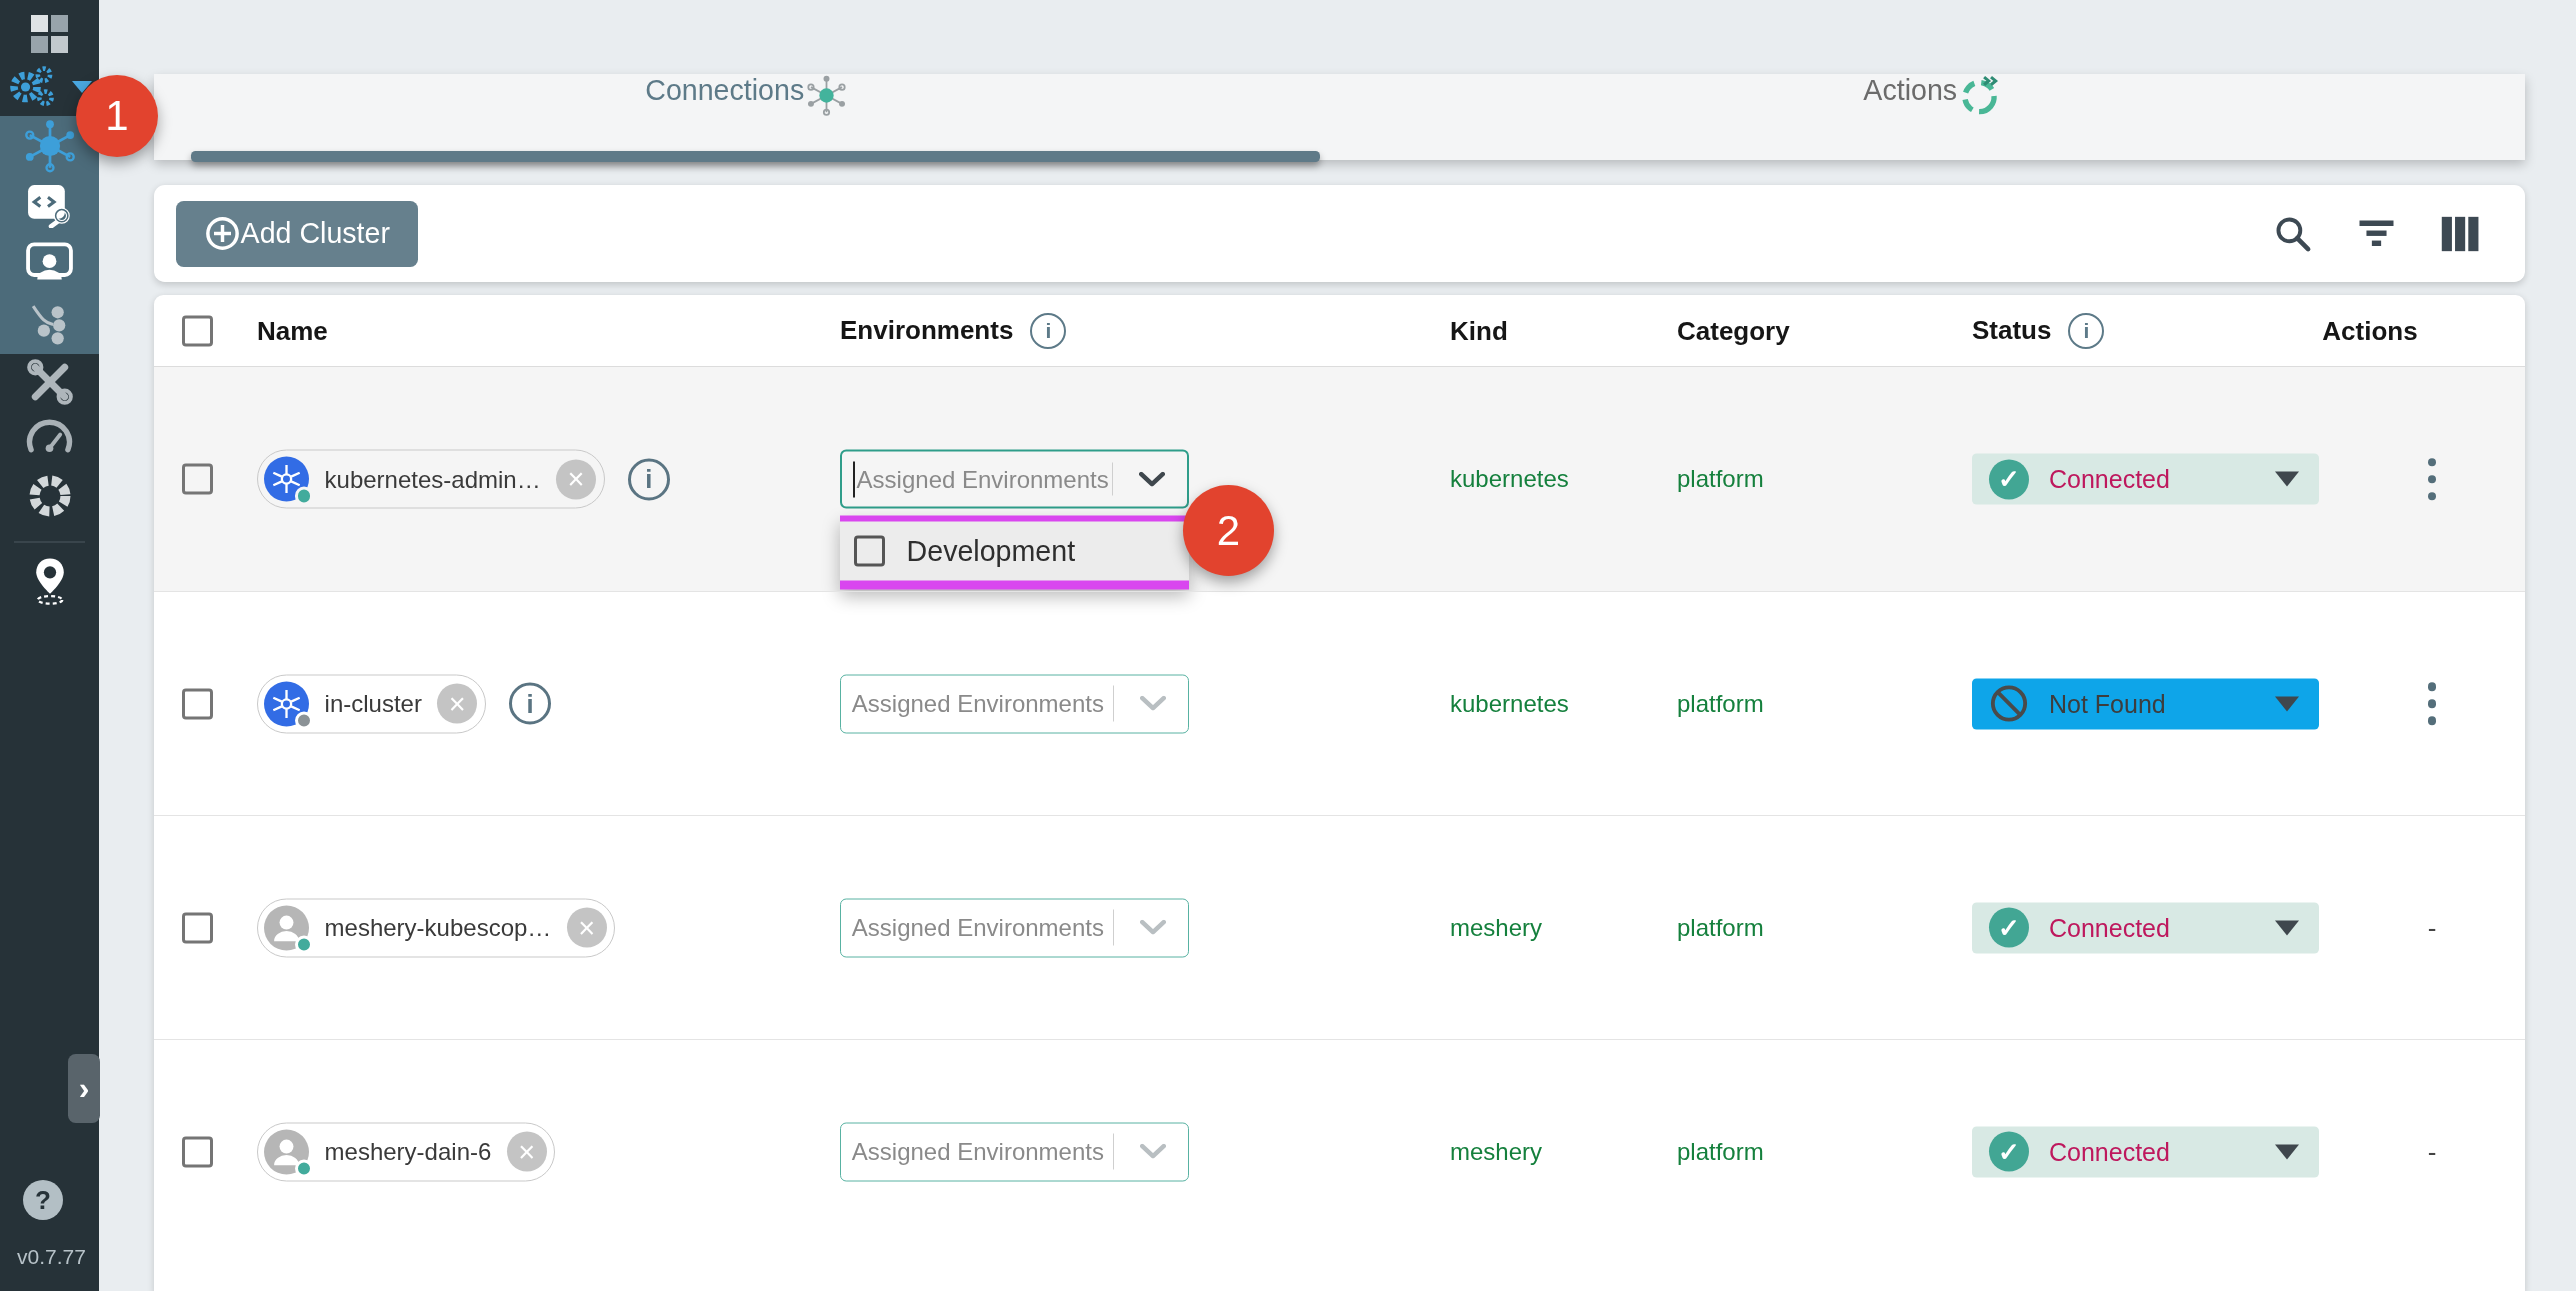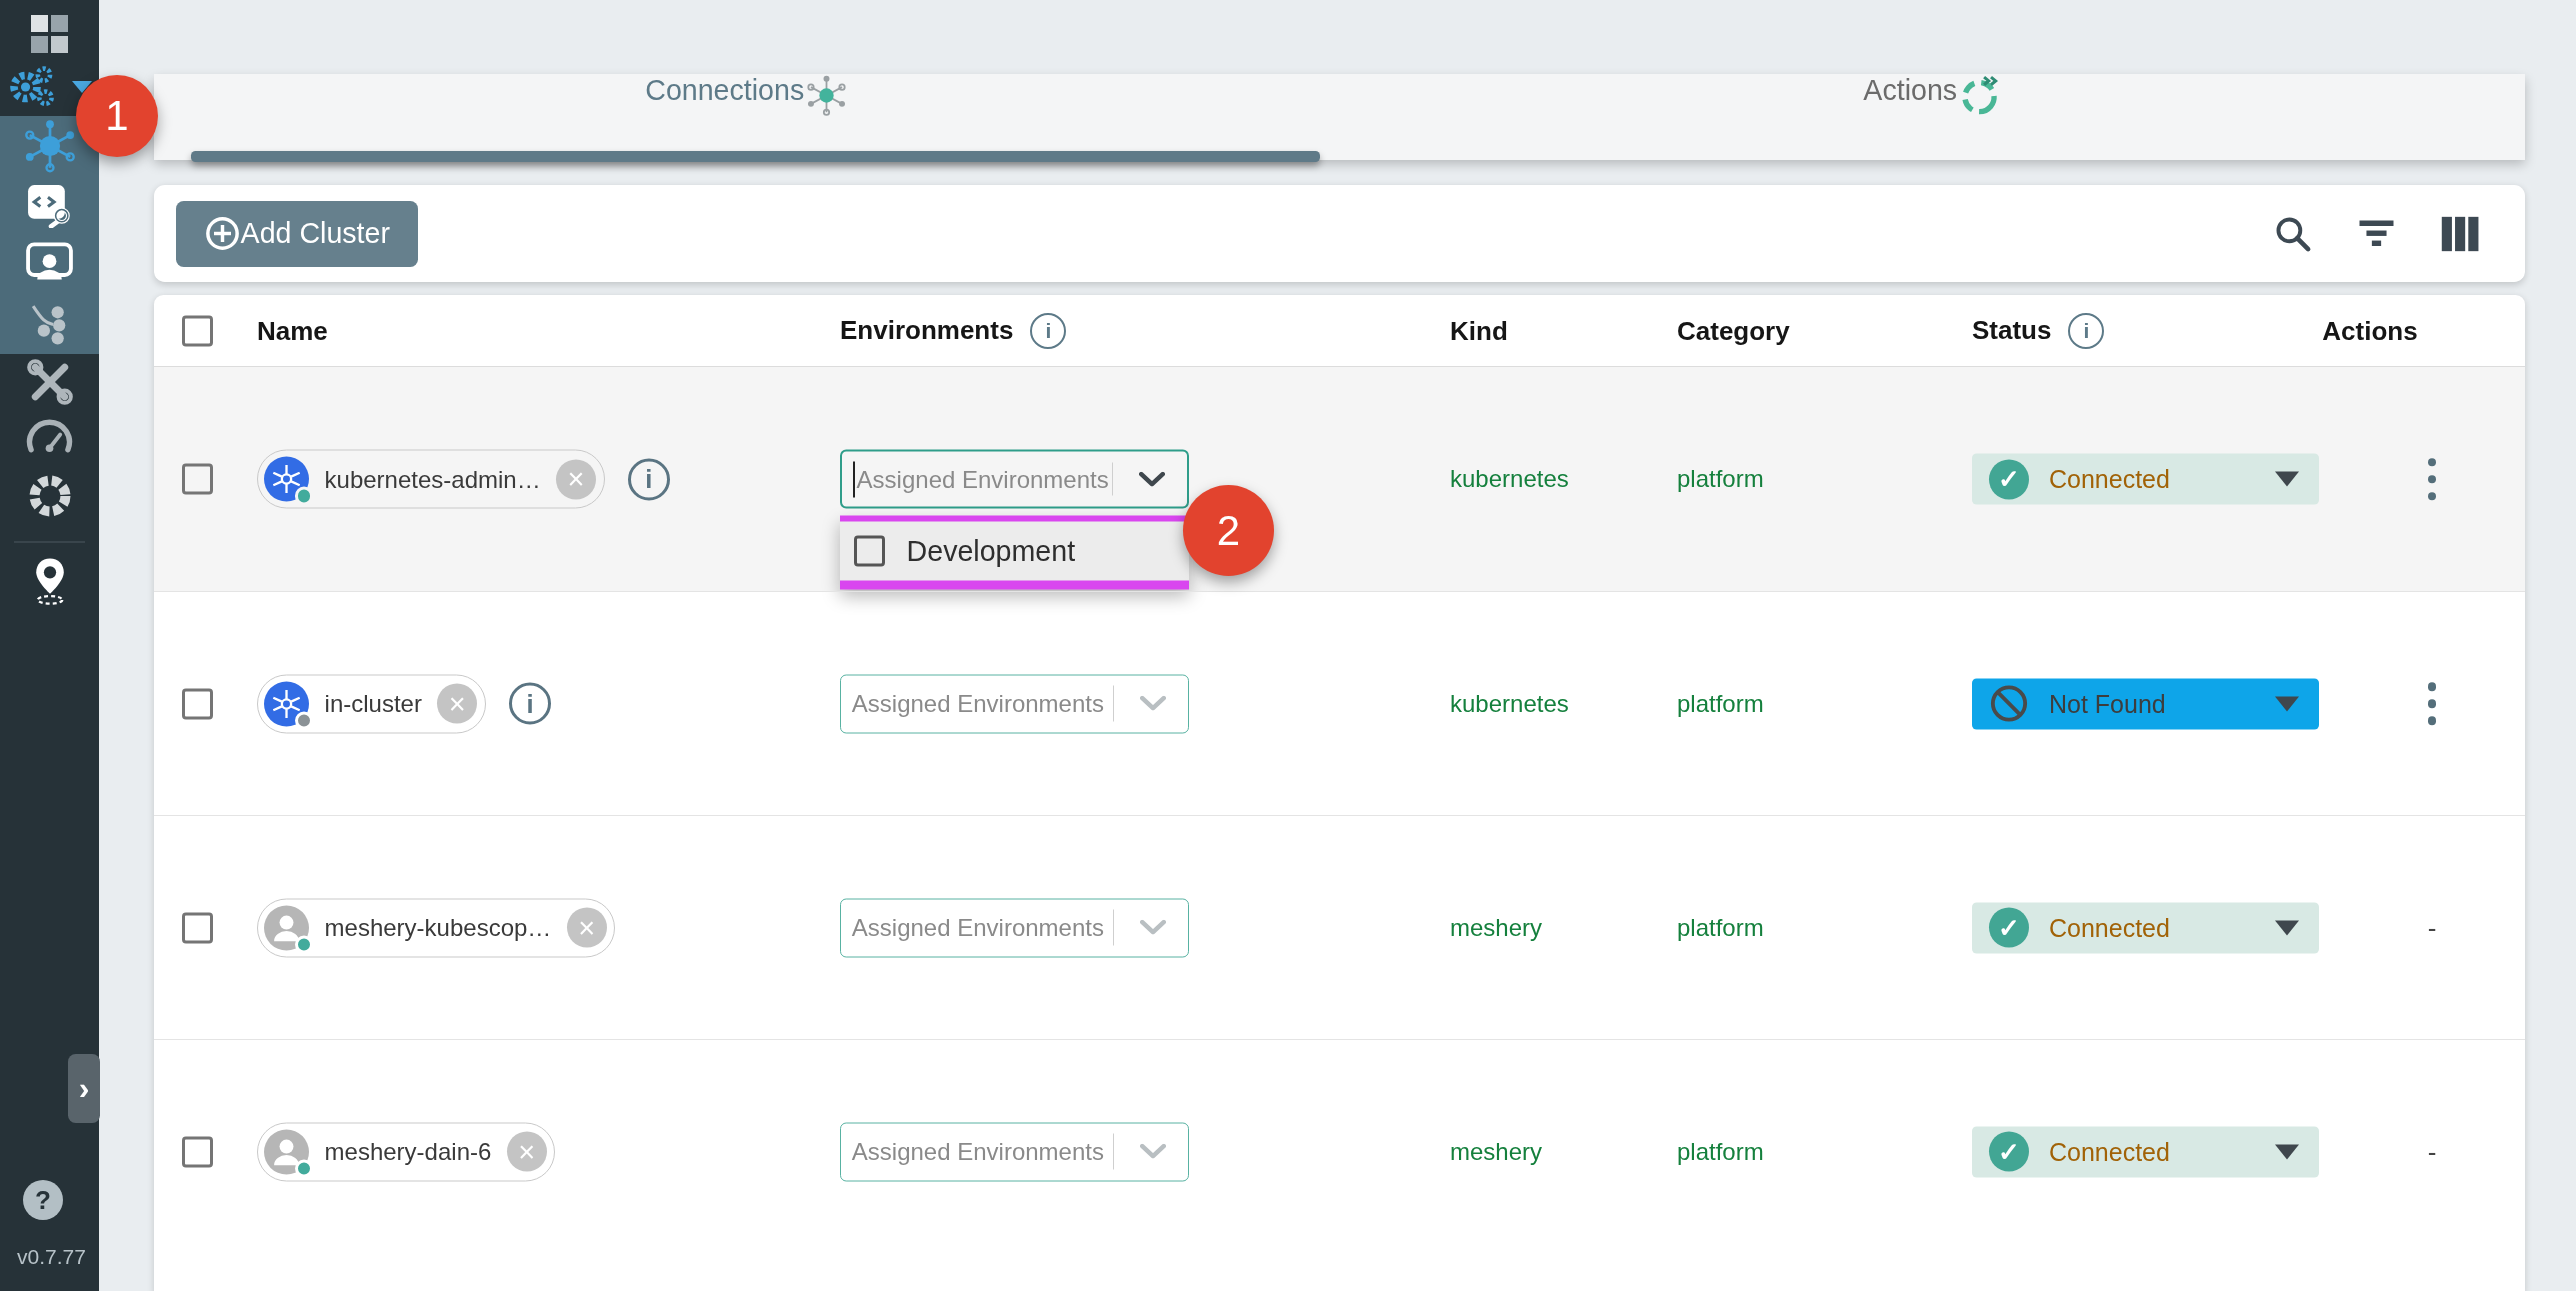--- a/index.html
+++ b/index.html
@@ -89,21 +89,21 @@
 
   .kind-text,.cat-text{font-size:24px;color:#15803d}
 
   
   .status-chip{width:347px;height:51px;border-radius:4.6px;display:flex;align-items:center;position:relative;cursor:pointer}
   .st-connected{background:#d8e9e4}
   .st-notfound{background:#0ea5e9}
   .st-icon{width:40px;height:40px;border-radius:50%;margin-left:17px;display:flex;align-items:center;justify-content:center;flex:none}
   .st-icon.ok{background:#42a694;color:#fff;font-size:26px;font-weight:bold}
   .st-label{margin-left:20px;font-size:25px}
-  .st-connected .st-label{color:#a16207}
+  .st-connected .st-label{color:#be185d}
   .st-notfound .st-label{color:#3d3d3d}
   .st-caret{position:absolute;right:20px;width:0;height:0;border-left:12.4px solid transparent;border-right:12.4px solid transparent;border-top:15.4px solid #3f474d}
 
   .kebab{display:flex;flex-direction:column;gap:8.5px;cursor:pointer;padding:4.6px}
   .kebab i{width:8.5px;height:8.5px;border-radius:50%;background:#546e7a}
   .dash{font-size:26px;color:#444}
 </style>
 </head>
 <body>
 

